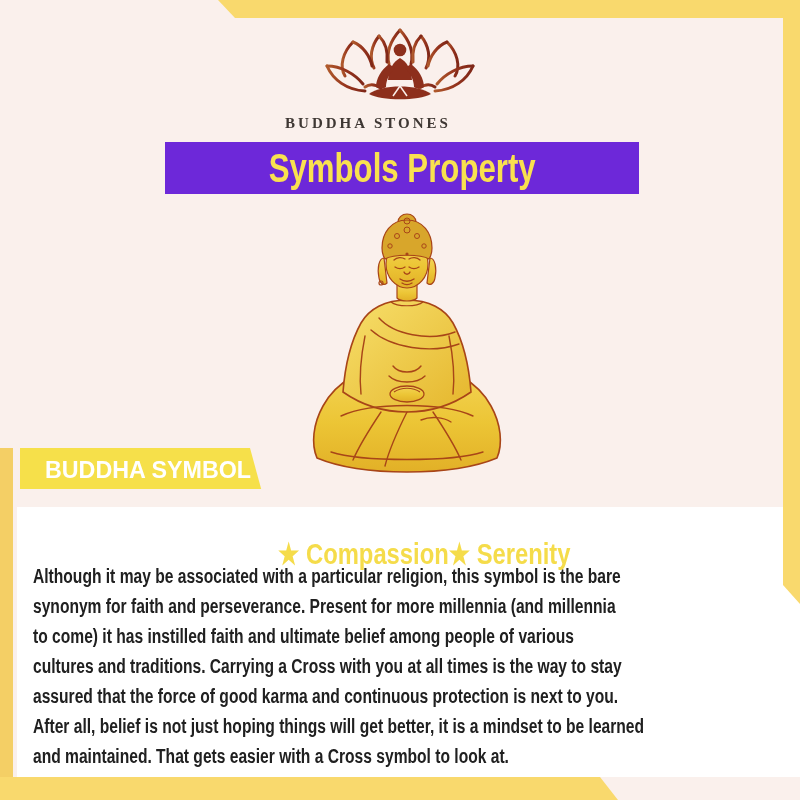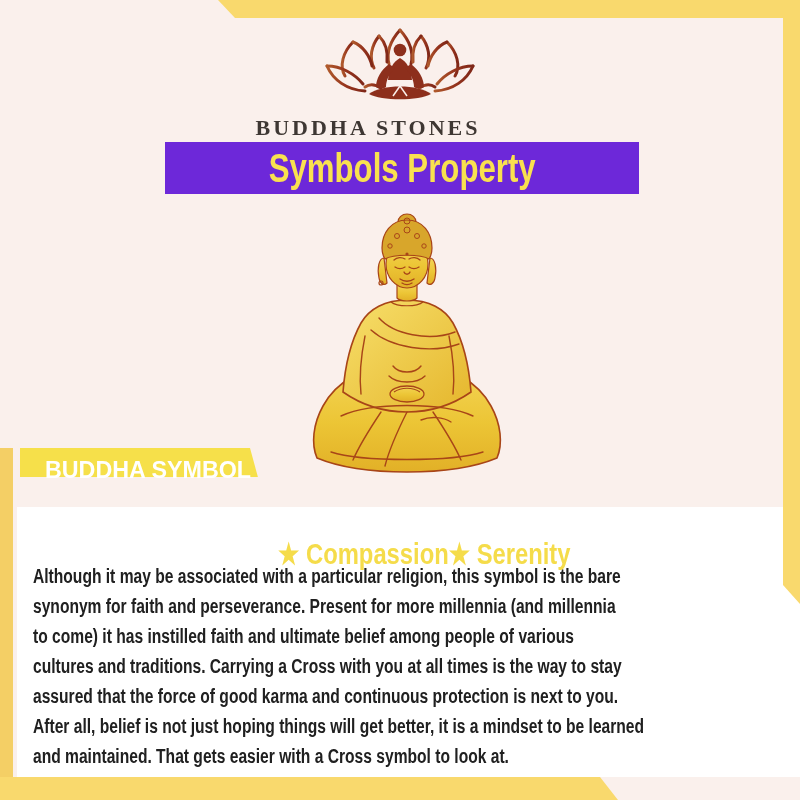--- a/index.html
+++ b/index.html
@@ -14,37 +14,37 @@
     clip-path:polygon(218px 0,100% 0,100% 100%,235px 100%);}
   .band-right{left:783px;top:0;width:17px;height:604px;
     clip-path:polygon(0 0,100% 0,100% 100%,0 calc(100% - 19px));}
   .band-left{left:0;top:448px;width:13px;height:352px;background:#f4cf65;}
   .band-bottom{left:0;top:777px;width:618px;height:23px;
     clip-path:polygon(0 0,600px 0,100% 100%,0 100%);}
   
   .logo{position:absolute;left:323px;top:24px;width:154px;height:88px;z-index:2;}
   .brand-name{
     position:absolute;left:0;top:115px;width:736px;text-align:center;
-    font-family:"Liberation Serif",serif;font-size:22px;font-weight:600;
+    font-family:"Liberation Serif",serif;font-size:15px;font-weight:600;
     letter-spacing:3px;color:#3e3733;z-index:2;
   }
   
   .title-box{
     position:absolute;left:165px;top:142px;width:474px;height:52px;
     background:#6d28d9;display:flex;align-items:center;justify-content:center;z-index:2;
   }
   .title-box h1{
     margin:0;font-size:40px;font-weight:700;color:#f9e14f;white-space:nowrap;
     transform:scaleX(0.78);transform-origin:center;letter-spacing:0;
   }
   
   .buddha{position:absolute;left:301px;top:206px;width:212px;height:272px;z-index:2;}
   
   .ribbon-label{
-    position:absolute;left:20px;top:448px;width:242px;height:29px;
+    position:absolute;left:20px;top:448px;width:242px;height:41px;
     background:#f6e04a;z-index:6;
     clip-path:polygon(0 0,230px 0,242px 44px,0 44px);
   }
   .ribbon-label span{
     display:inline-block;margin-left:25px;line-height:44px;font-size:24px;
     font-weight:600;color:#ffffff;white-space:nowrap;
     transform:scaleX(0.97);transform-origin:left center;
   }
   
   .panel{position:absolute;left:17px;top:507px;width:783px;height:270px;background:#ffffff;z-index:3;}

